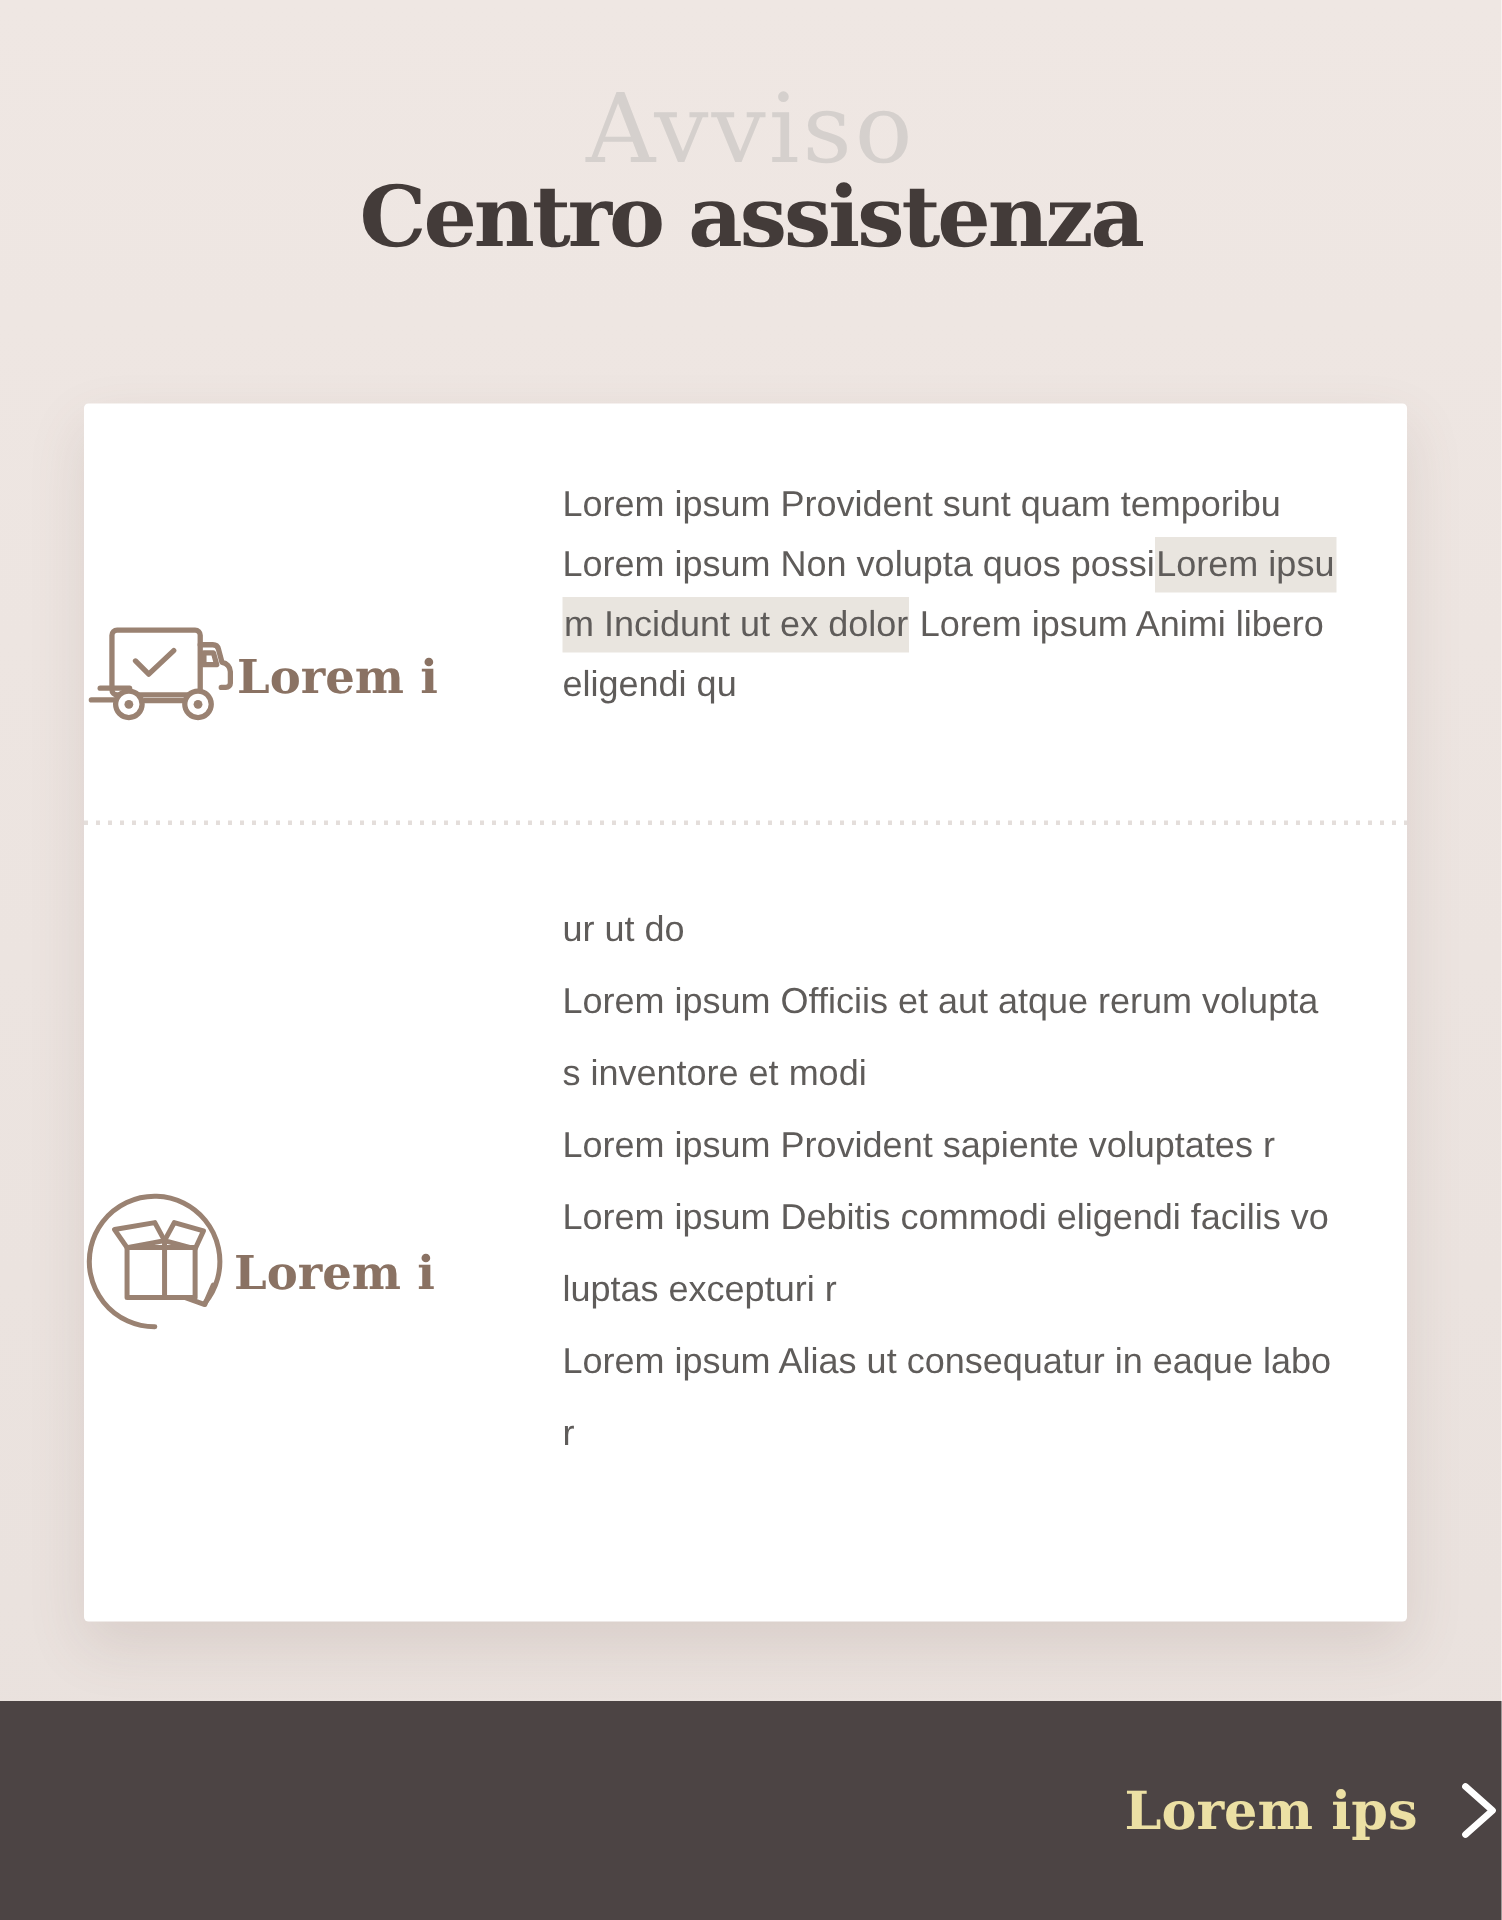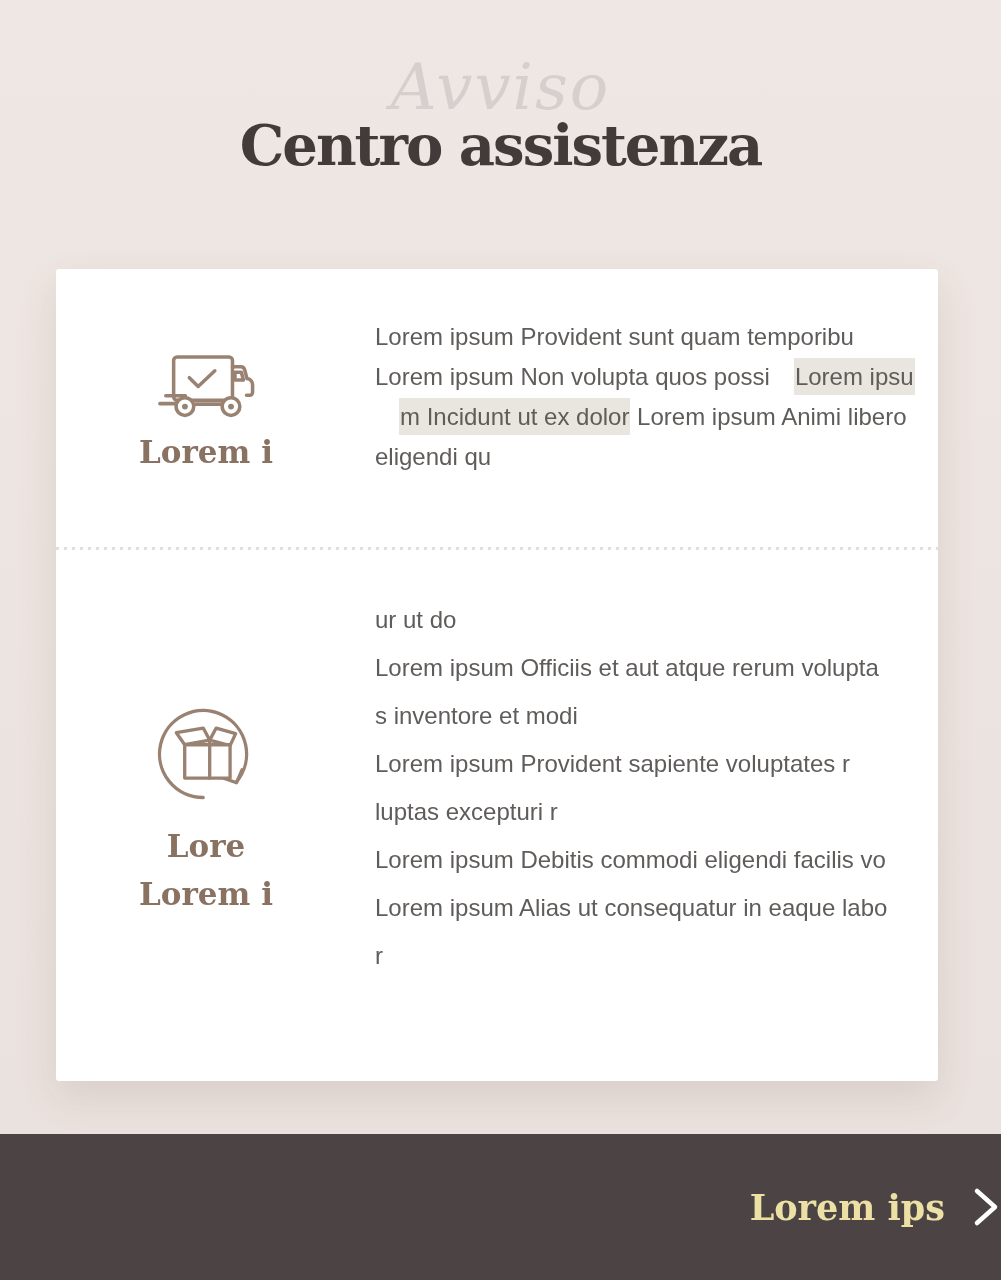--- a/index.html
+++ b/index.html
@@ -10,21 +10,20 @@
     background:linear-gradient(180deg, var(--background) 0%, var(--background-lower) 100%);
     overflow:hidden;
   }
 
   
   .header { position:absolute; top:0; left:0; width:100%; height:240px; }
   .overlay-word {
     position:absolute; top:50px; left:0; width:100%;
     text-align:center;
     font-family:"DejaVu Serif", serif;
-    font-style:italic;
     font-size:64px;
     color:var(--overlay);
     letter-spacing:2px;
   }
   .page-title {
     position:absolute; top:112px; left:0; width:100%;
     text-align:center;
     font-family:"DejaVu Serif", serif;
     font-weight:bold;
     font-size:56px;
@@ -37,21 +36,21 @@
     position:absolute; left:56px; top:269px;
     width:882px; height:812px;
     background:var(--card);
     border-radius:3px;
     box-shadow:0 16px 38px rgba(110, 88, 76, 0.14);
   }
   .row { display:flex; }
   .row-1 { height:278px; }
   .cat-col {
     width:300px;
-    display:flex; flex-direction:column; align-items:center;
+    display:flex; flex-direction:row; align-items:center;
     flex-shrink:0;
   }
   .row-1 .cat-col { padding-top:78px; }
   .row-2 .cat-col { padding-top:152px; }
   .cat-label {
     font-family:"DejaVu Serif", serif;
     font-weight:bold;
     font-size:31px;
     line-height:48px;
     color:var(--accent-brown);
@@ -65,21 +64,21 @@
     padding-left:19px;
     padding-right:58px;
     color:var(--body-text);
     font-size:24px;
   }
   .row-1 .text-col { padding-top:48px; }
   .row-2 .text-col { padding-top:46px; }
   .row-1 .tline { line-height:40px; }
   .row-2 .tline { line-height:48px; }
   .tline { white-space:pre; }
-  .hl { background:var(--highlight-bg); padding:5px 1px;margin-left:24px; }
+  .hl { background:var(--highlight-bg); padding:5px 1px; }
 
   .divider {
     height:3px; width:100%;
     background-image:repeating-linear-gradient(90deg, var(--divider) 0 3px, transparent 3px 8px);
   }
 
   .icon-svg { display:block; }
   .icon-stroke { stroke:var(--icon-stroke); stroke-width:3.6; fill:none; stroke-linecap:round; stroke-linejoin:round; }
   .icon-fill-white { fill:#ffffff; }
 
@@ -149,31 +148,30 @@
         <g class="icon-stroke">
           <path d="M51,103 A47,47 0 1 1 87,86"></path>
           <path d="M93,73 l-6,14 -14,-5"></path>
           <path class="icon-fill-white" d="M31,46 L22,33 L51,28 L58,41 Z"></path>
           <path class="icon-fill-white" d="M58,41 L65,28 L86,34 L80,47 Z"></path>
           <path class="icon-fill-white" d="M31,46 H80 V82 H31 Z"></path>
           <path d="M58,41 V82"></path>
         </g>
       </svg>
       <div class="cat-label">
-          <div>Lore</div>
           <div>Lorem i</div>
         </div>
     </div>
     <div class="text-col">
         <div class="tline"><span>ur ut do</span></div>
         <div class="tline"><span>Lorem ipsum Officiis et aut atque rerum volupta</span></div>
         <div class="tline"><span>s inventore et modi</span></div>
         <div class="tline"><span>Lorem ipsum Provident sapiente voluptates r</span></div>
+        <div class="tline"><span>Lorem ipsum Debitis commodi eligendi facilis vo</span></div>
         <div class="tline"><span>luptas excepturi r</span></div>
-        <div class="tline"><span>Lorem ipsum Debitis commodi eligendi facilis vo</span></div>
         <div class="tline"><span>Lorem ipsum Alias ut consequatur in eaque labo</span></div>
         <div class="tline"><span>r</span></div>
       </div>
   </section>
 
 </main>
 
 <footer class="footer">
   <a class="footer-link">
     <span class="footer-accent">Lorem ips</span>

